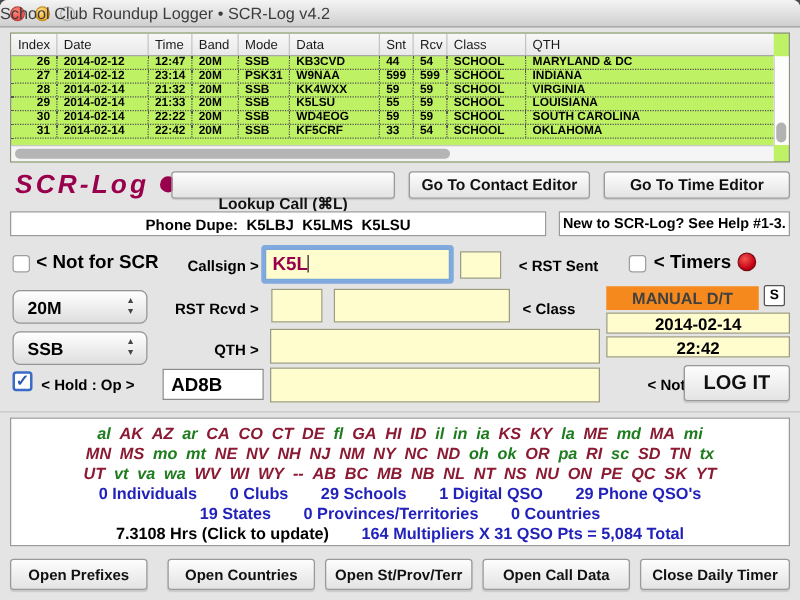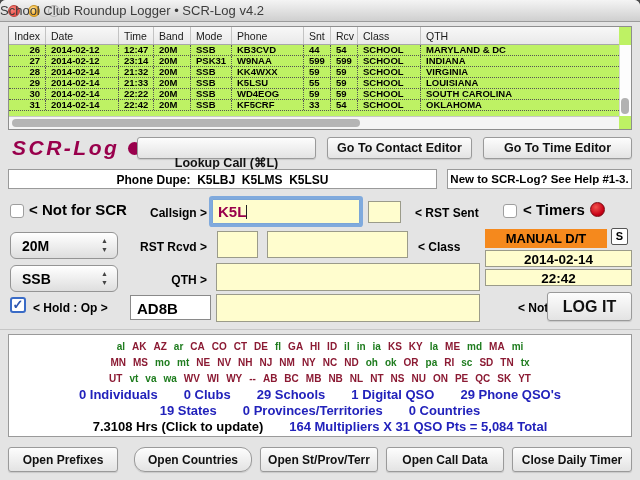--- a/index.html
+++ b/index.html
@@ -53,42 +53,42 @@
   #callsign-input{left:212px;top:199px;width:148px;height:25px;border:1px solid #7aa5d8;
     box-shadow:0 0 0 3px rgba(110,160,220,.85);border-radius:1px;
     font-size:15px;font-weight:bold;color:#99004c;padding:3px 0 0 5px;}
   .caret{display:inline-block;width:1px;height:14px;background:#222;vertical-align:-2px;}
   .led{position:absolute;width:15px;height:15px;border-radius:50%;
     background:radial-gradient(circle at 38% 32%,#f2544d,#c70016 65%,#8e0010);border:1px solid #7c0b12;}
   .select{position:absolute;width:108px;height:27px;border:1px solid #949494;border-radius:6px;
     background:linear-gradient(#ffffff,#dedede);font-size:14px;font-weight:bold;color:#000;padding:5px 0 0 11px;}
   .select .arrows{position:absolute;right:9px;top:3px;font-size:7px;line-height:9px;color:#444;text-align:center;}
   #manual-dt{position:absolute;left:485px;top:229px;width:122px;height:19px;background:#f5891d;
-    color:#000000;font-size:13px;font-weight:bold;text-align:center;padding-top:2px;}
+    color:#404040;font-size:13px;font-weight:bold;text-align:center;padding-top:2px;}
   #s-button{position:absolute;left:611px;top:228px;width:17px;height:17px;background:#fff;border:1px solid #555;
     border-radius:2px;font-size:11px;font-weight:bold;text-align:center;line-height:15px;}
   #date-field{left:485px;top:250px;width:147px;height:17px;font-size:13.5px;font-weight:bold;text-align:center;padding-top:1px;}
   #time-field{left:485px;top:269px;width:147px;height:17px;font-size:13.5px;font-weight:bold;text-align:center;padding-top:1px;}
   #op-input{position:absolute;left:130px;top:295px;width:81px;height:25px;background:#fff;border:1px solid #8a8a8a;
     font-size:15px;font-weight:bold;padding:4px 0 0 6px;}
   #logit-button{left:547px;top:292px;width:85px;height:29px;font-size:16px;padding-top:5px;}
   #divider{position:absolute;left:0;top:329px;width:640px;height:1px;background:#c6c6c6;}
   
   #stats-box{position:absolute;left:8px;top:334px;width:624px;height:103px;background:#fff;border:1px solid #9a9a9a;
     text-align:center;padding-top:4px;}
-  .mult-line{font-size:10px;font-weight:bold;line-height:16px;white-space:nowrap;}
+  .mult-line{font-size:13px;font-weight:bold;line-height:16px;white-space:nowrap;font-style:italic;}
   .mult-line span{margin:0 3.5px;}
   .mg{color:#1e7c1e;}
   .mr{color:#8b1a33;}
   .stat-line{font-size:13px;font-weight:bold;line-height:16px;color:#2222bb;white-space:nowrap;}
   .stat-line span{margin:0 13px;}
   .hours{color:#000;}
   
   .fbtn{top:447px;height:25px;font-size:12px;padding-top:5px;}
-  #fb0{left:8px;width:110px;} #fb1{left:134px;width:118px;border-radius:11px;} #fb2{left:260px;width:118px;}
+  #fb0{left:8px;width:110px;} #fb1{left:134px;width:118px;} #fb2{left:260px;width:118px;}
   #fb3{left:386px;width:118px;} #fb4{left:512px;width:120px;}
 </style>
 </head>
 <body>
 
 <div id="window">
 
   <div id="titlebar">
     <span class="tl red"></span>
     <span class="tl yellow"></span>
@@ -97,21 +97,21 @@
   </div>
 
   <div id="log-table">
     <div id="thead">
         <div class="hrow">
           <div class="hcell c0">Index</div>
           <div class="hcell c1">Date</div>
           <div class="hcell c2">Time</div>
           <div class="hcell c3">Band</div>
           <div class="hcell c4">Mode</div>
-          <div class="hcell c5">Phone</div>
+          <div class="hcell c5">Data</div>
           <div class="hcell c6">Snt</div>
           <div class="hcell c7">Rcv</div>
           <div class="hcell c8">Class</div>
           <div class="hcell c9">QTH</div>
         </div>
       </div>
     <div id="tbody">
         <div class="trow">
           <div class="tcell c0">26</div>
           <div class="tcell c1">2014-02-12</div>

